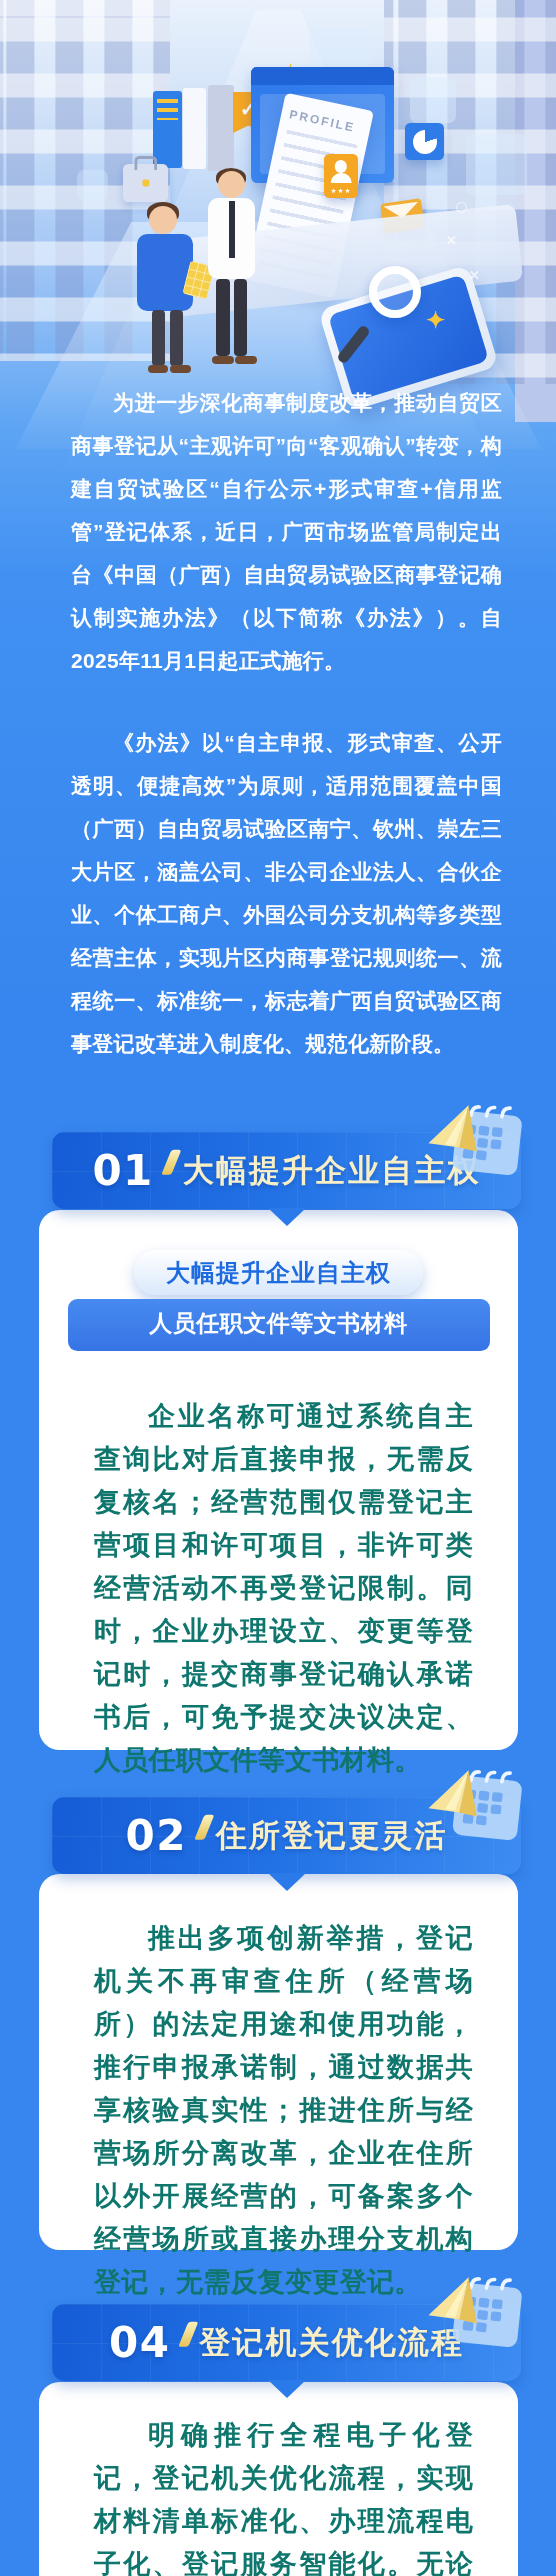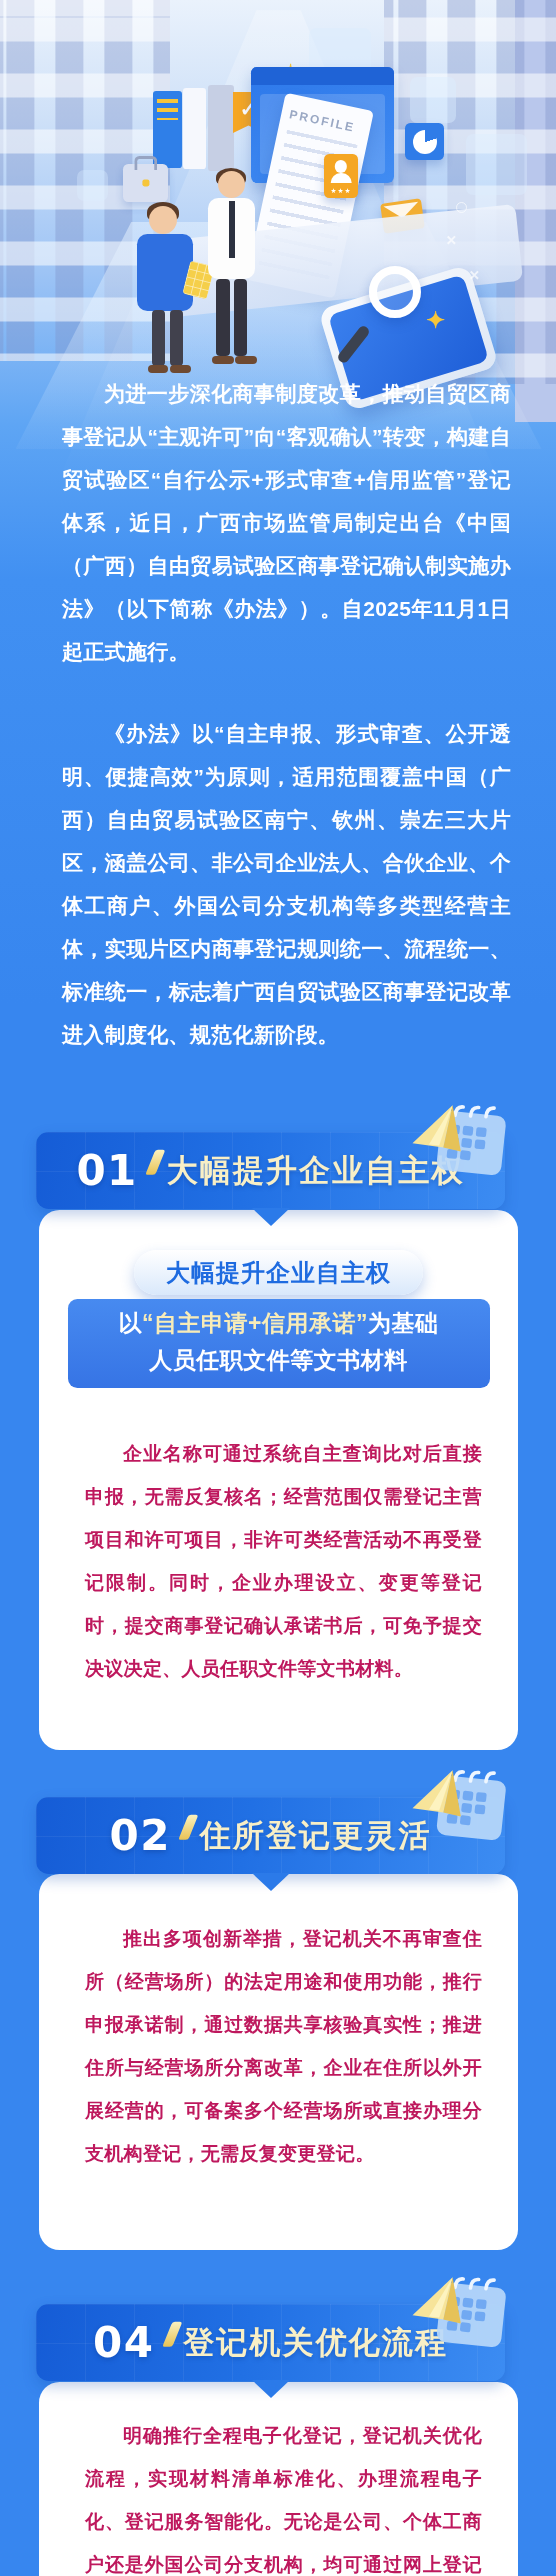--- a/index.html
+++ b/index.html
@@ -70,45 +70,45 @@
         border-radius:14.4px;transform:rotate(-17deg);box-shadow:0 10.3px 17.5px rgba(20,70,170,.28);}
   .tab-screen{position:absolute;left:8.2px;top:8.2px;right:8.2px;bottom:8.2px;background:linear-gradient(140deg,#3a80ee,#1f5fd8);border-radius:9.3px;}
   .mag{position:absolute;left:52px;top:-11.3px;width:52px;height:52px;border:8.2px solid #fff;border-radius:50%;
         background:rgba(255,255,255,.15);box-shadow:0 5.2px 10.3px rgba(20,70,170,.3);}
   .mag-handle{position:absolute;left:31px;top:46px;width:11.3px;height:43px;background:#3b4250;border-radius:6.2px;transform:rotate(38deg);}
   .deco-o{position:absolute;width:11.3px;height:11.3px;border:1.5px solid rgba(255,255,255,.65);border-radius:50%;}
   .deco-x{position:absolute;color:rgba(255,255,255,.7);font-size:13.4px;font-weight:700;}
 
   
   .intro{position:absolute;left:54px;top:364px;width:465px;z-index:5;}
-  .intro p{margin:8px;font-size:21px;line-height:43px;color:#ffffff;font-weight:600;
+  .intro p{margin:17px;font-size:21px;line-height:43px;color:#ffffff;font-weight:600;
         text-align:justify;text-indent:2em;letter-spacing:0.3px;}
   .intro p + p{margin-top:39px;}
 
   
-  .banner{position:absolute;left:36px;width:469px;height:77px;border-radius:12.4px;z-index:4;
+  .banner{position:absolute;left:52px;width:469px;height:77px;border-radius:12.4px;z-index:4;
         background:linear-gradient(100deg,#155cd6 0%,#2170e4 45%,#3c8cf2 100%);
         box-shadow:0 5.2px 12.4px rgba(15,70,170,.25);}
   .banner:after{content:"";position:absolute;inset:0;border-radius:inherit;
         background-image:linear-gradient(rgba(255,255,255,.06) 1px,transparent 1px),
                          linear-gradient(90deg,rgba(255,255,255,.06) 1px,transparent 1px);
         background-size:49px 39px;pointer-events:none;}
   .banner-row{display:flex;align-items:center;justify-content:center;height:100%;gap:9.3px;position:relative;z-index:1;}
   .num{font-size:42px;font-weight:800;color:#ffffff;letter-spacing:1.5px;
         font-family:"DejaVu Sans",sans-serif;text-shadow:0 2.1px 5.2px rgba(12,55,140,.4);}
   .tick{width:10.3px;height:25px;background:linear-gradient(180deg,#fbf2c0,#e8c254);
         transform:skewX(-22deg) translateY(-8.2px);border-radius:2.6px;}
   .btitle{font-size:31px;font-weight:800;color:#f8efc6;letter-spacing:2.1px;text-shadow:0 1.5px 4.1px rgba(12,55,140,.35);}
   .notch{position:absolute;left:50%;bottom:-17px;transform:translateX(-50%);width:0;height:0;
         border-left:19.6px solid transparent;border-right:19.6px solid transparent;border-top:18px solid #2b7ae9;z-index:2;}
   .cal{position:absolute;right:-9.3px;top:-38px;z-index:3;}
 
   
   .card{position:absolute;left:39px;width:479px;background:#ffffff;border-radius:20.6px;z-index:3;}
-  .cbody{margin:7px;font-size:19px;line-height:43px;color:#be185d;font-weight:600;
+  .cbody{margin:16px;font-size:27px;line-height:43px;color:#0f766e;font-weight:600;
         text-align:justify;text-indent:2em;padding:0 29px 0 39px;letter-spacing:0.3px;}
   .pill{margin:40px auto 0;width:289px;height:45px;border-radius:23px;
         background:linear-gradient(180deg,#ffffff,#d9e8fb);
         box-shadow:0 6.2px 13.4px rgba(30,95,200,.28);display:flex;align-items:center;justify-content:center;}
   .pill span{font-size:24px;font-weight:800;color:#1e6be0;letter-spacing:1px;}
   .bluebox{margin:3.6px auto 0;width:422px;border-radius:9.3px;background:linear-gradient(180deg,#478af0,#3674e5);
         padding:6.2px 0 9.3px;text-align:center;}
   .bluebox .line{font-size:23px;line-height:37px;font-weight:700;color:#ffffff;letter-spacing:0.5px;}
   .cream{color:#f8ecb8;}
 </style>
@@ -236,21 +236,20 @@
       <span class="tick"></span>
       <span class="btitle">大幅提升企业自主权</span>
     </div>
     <div class="notch"></div>
   </div>
   <div class="card" style="top:1210px;height:540px;">
     <div class="pill">
       <span>大幅提升企业自主权</span>
     </div>
     <div class="bluebox">
-      <div class="line"><span>以</span><span class="cream">“自主申请+信用承诺”</span><span>为基础</span></div>
       <div class="line">人员任职文件等文书材料</div>
     </div>
     <p class="cbody" style="margin-top:44px;">企业名称可通过系统自主查询比对后直接申报，无需反复核名；经营范围仅需登记主营项目和许可项目，非许可类经营活动不再受登记限制。同时，企业办理设立、变更等登记时，提交商事登记确认承诺书后，可免予提交决议决定、人员任职文件等文书材料。</p>
   </div>
 
   <div class="banner" style="top:1797px;">
     <svg class="cal" width="111" height="90" viewBox="0 0 215 175">
       <g transform="rotate(6 140 90)">
         <rect x="70" y="38" width="126" height="116" rx="18" fill="#b8d8fa" opacity="0.92"></rect>
         <g fill="#5d9cf0" opacity="0.75">

